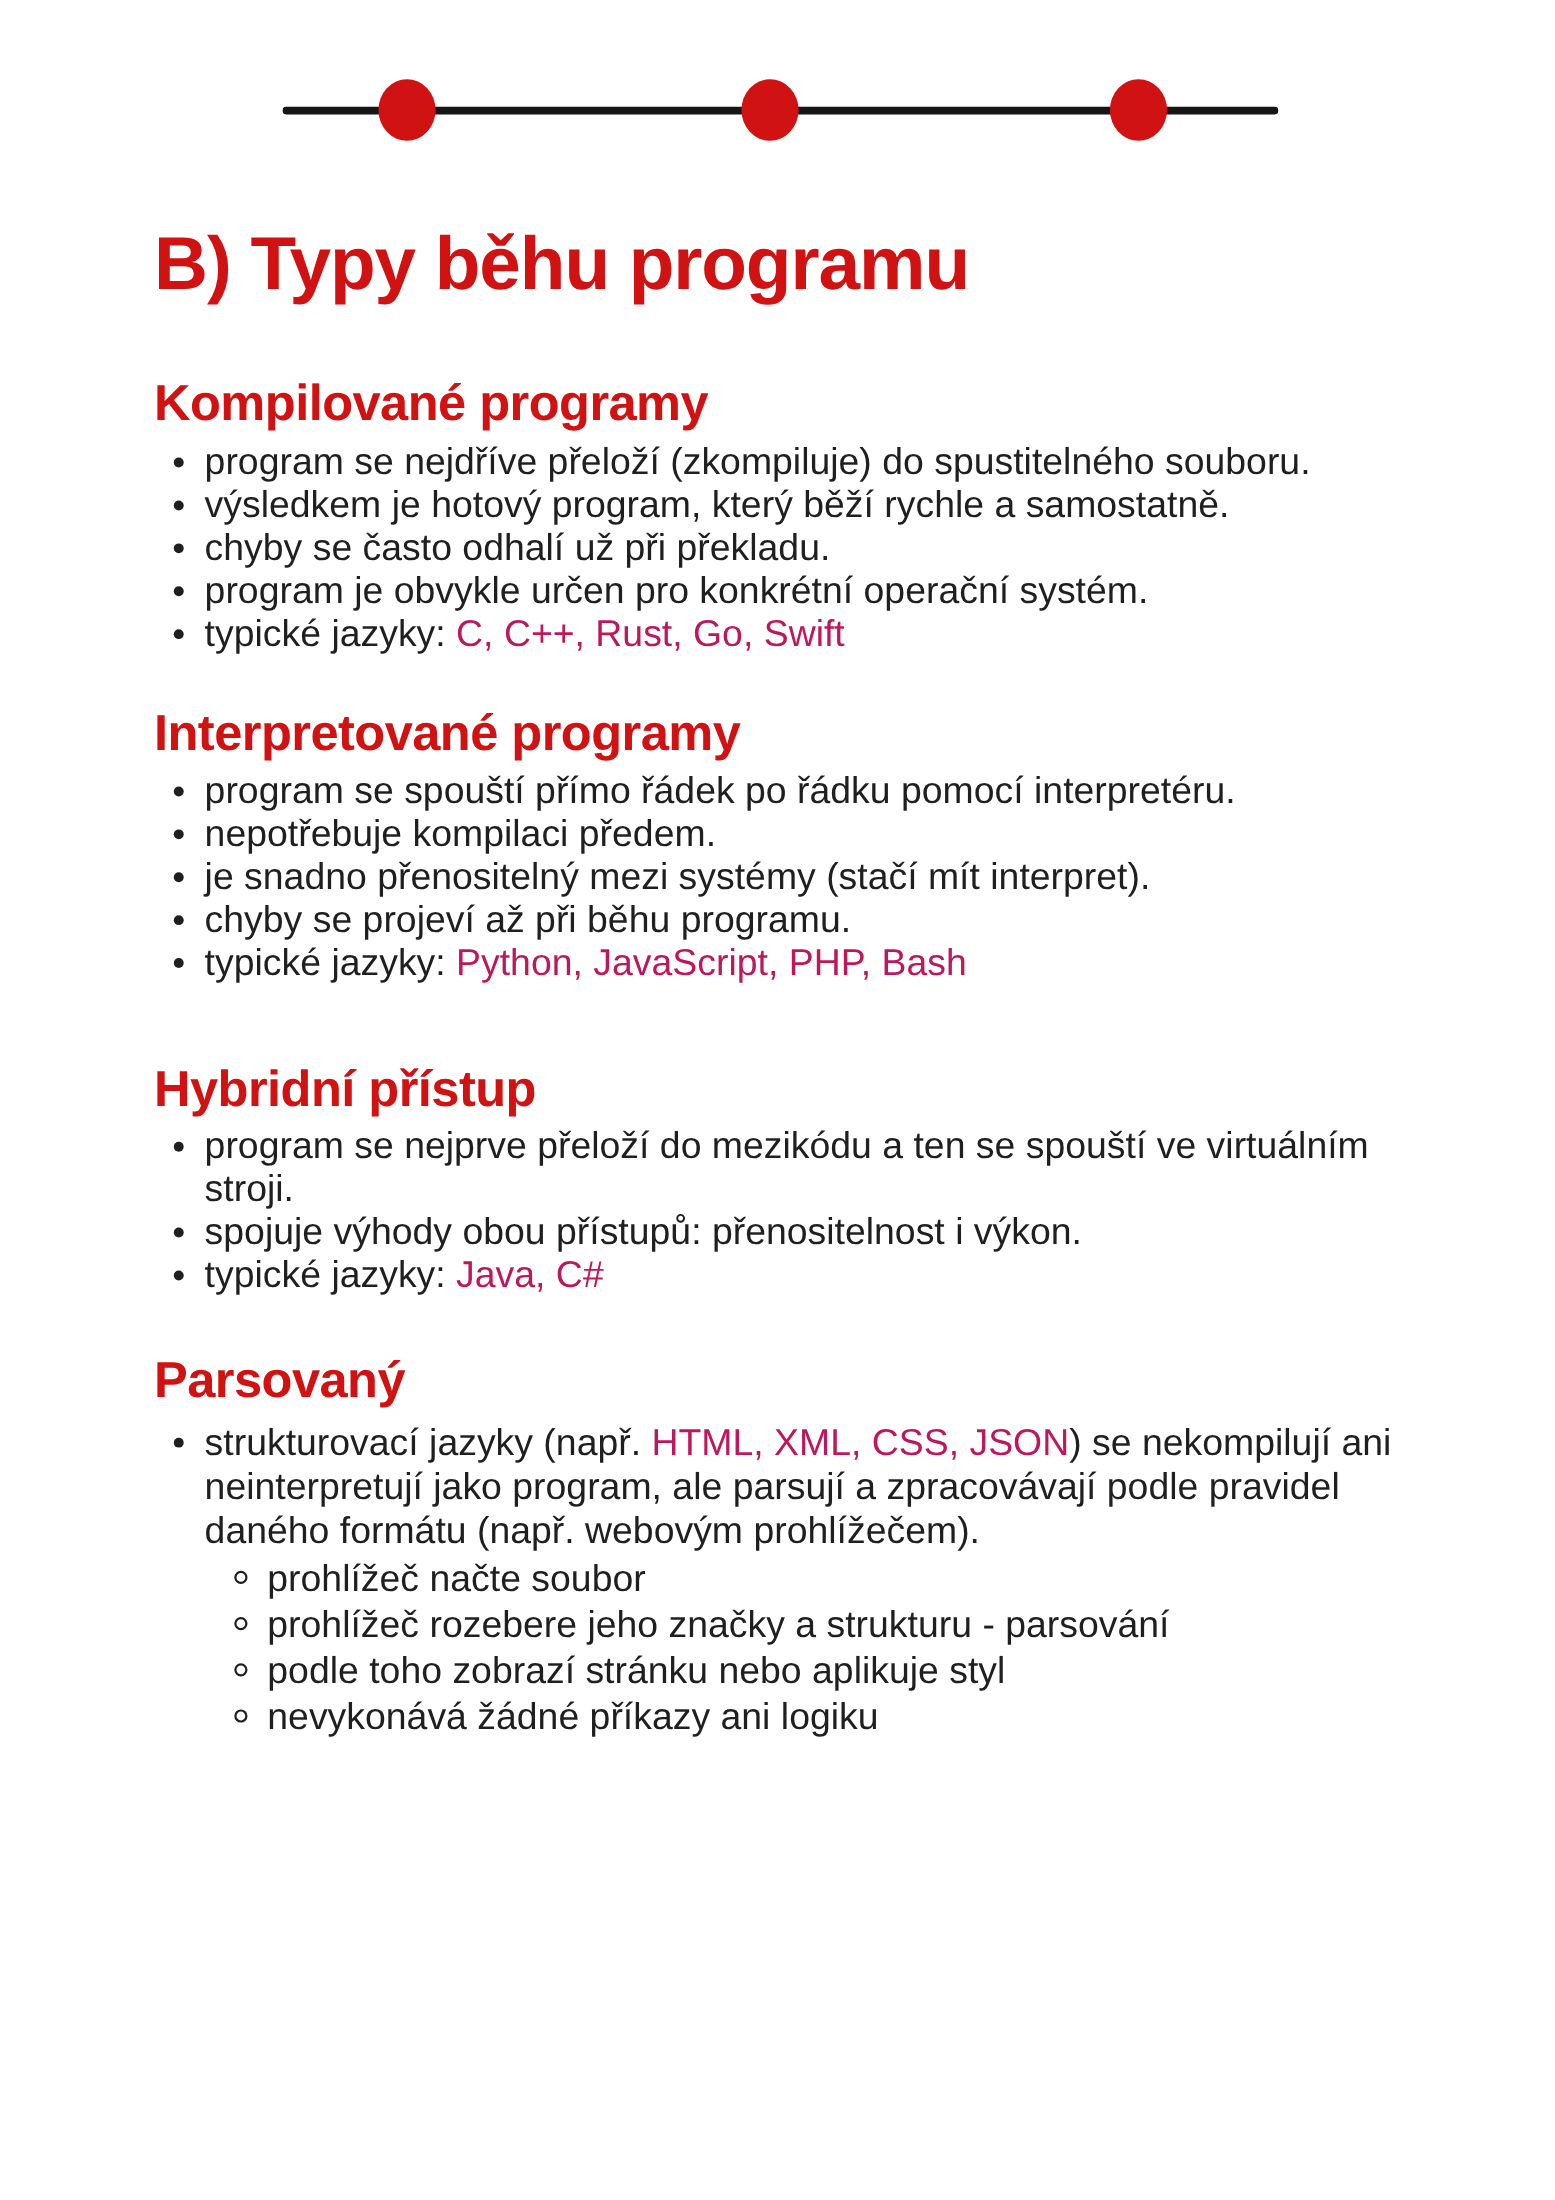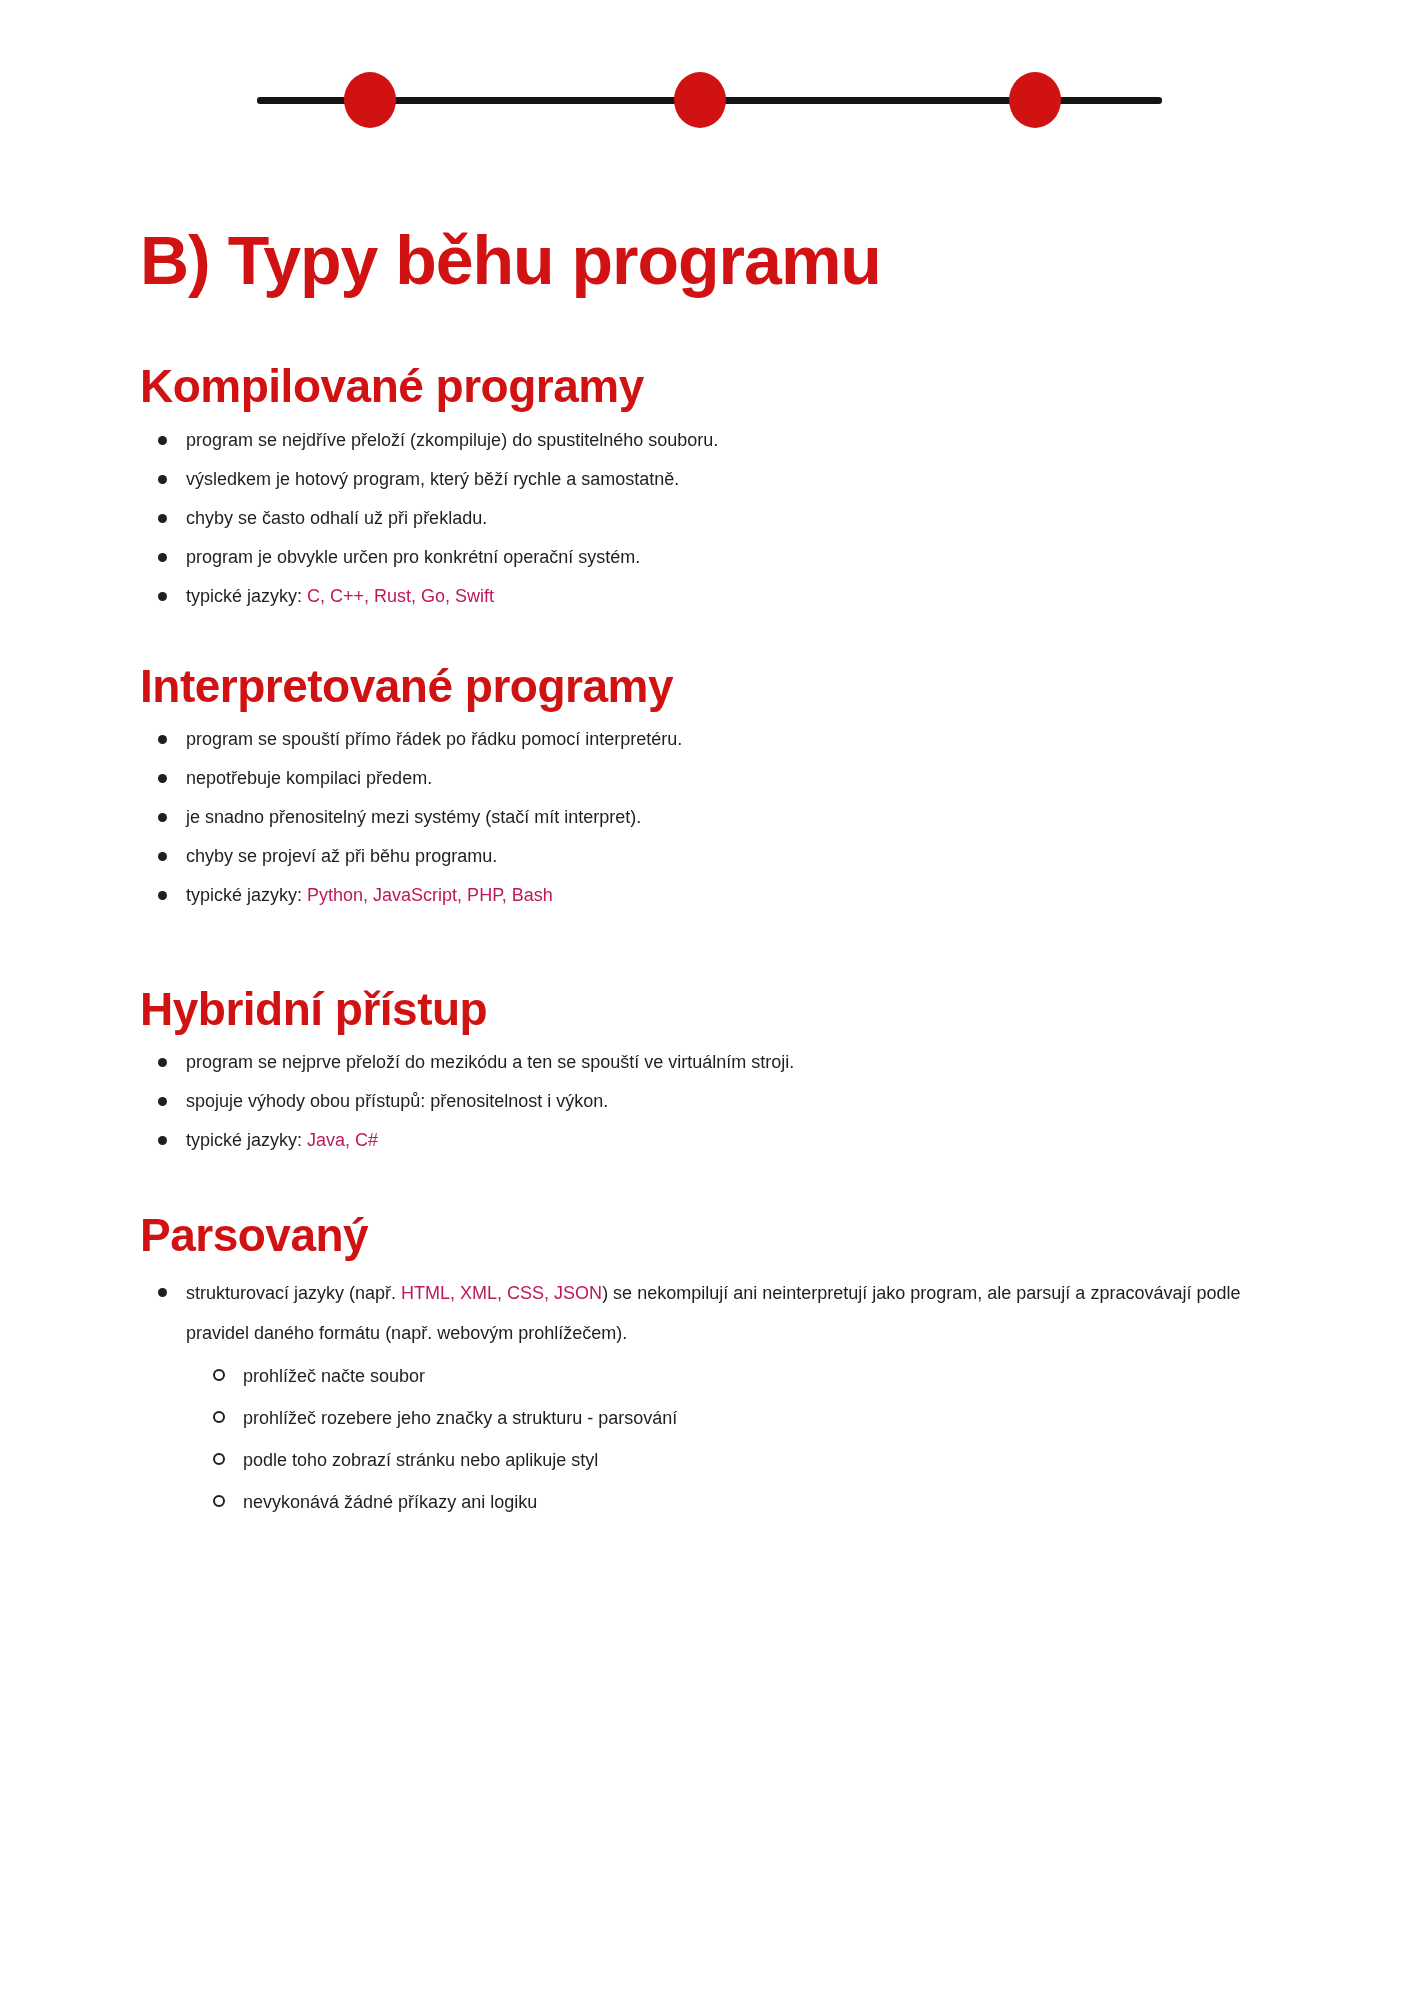--- a/index.html
+++ b/index.html
@@ -21,33 +21,33 @@
   .dot {
     position:absolute; top:72px; width:52px; height:56px;
     border-radius:50%; background:var(--red);
   }
   .dot-1 { left:344px; } .dot-2 { left:674px; } .dot-3 { left:1009px; }
 
   .content { position:absolute; top:135px; left:140px; width:1170px; }
 
   h1.page-title {
     color:var(--red); font-size:68px; font-weight:bold;
-    letter-spacing:-1px; line-height:1.05; margin-top:90px;
+    letter-spacing:-1px; line-height:1.05; margin-top:70px;
   }
   h2.section-heading {
     color:var(--red); font-size:46px; font-weight:bold;
     letter-spacing:-0.5px; line-height:1.05;
   }
   .mt-s1 { margin-top:66px; }
   .mt-s2 { margin-top:46px; }
   .mt-s3 { margin-top:70px; }
   .mt-s4 { margin-top:51px; }
 
   ul.bullets {
-    list-style:none; margin-top:10px; font-size:18px; line-height:39px;
+    list-style:none; margin-top:10px; font-size:34px; line-height:39px;
   }
   ul.bullets > li { position:relative; padding-left:46px; }
   ul.bullets > li::before {
     content:""; position:absolute; left:18px; top:15px;
     width:9px; height:9px; border-radius:50%; background:var(--ink);
   }
   ul.bullets strong { font-weight:normal; color:#be185d; }
 
   ul.bullets.parsed > li { line-height:40px; max-width:1125px;margin-top:13px; }
 

